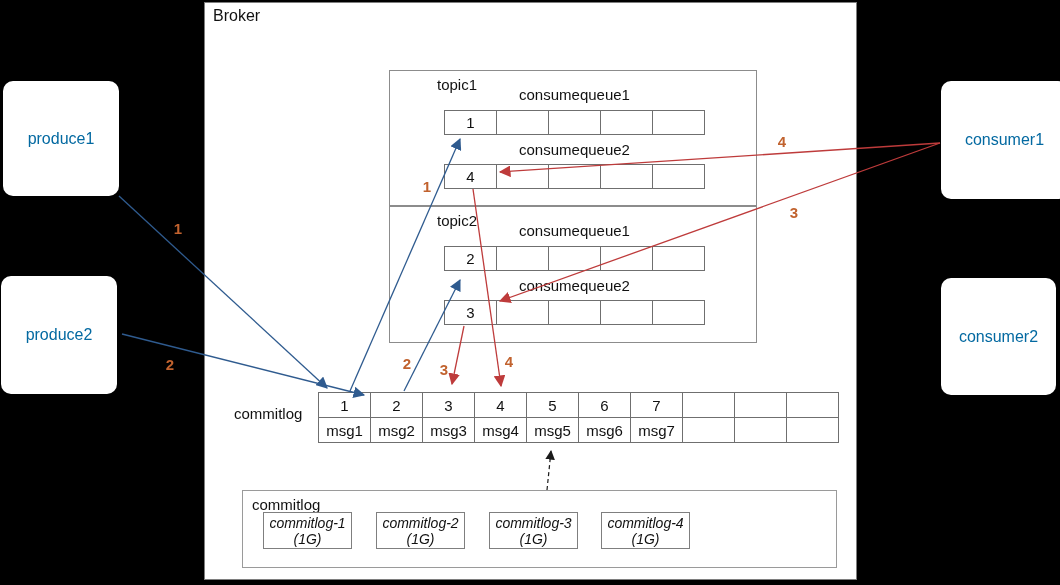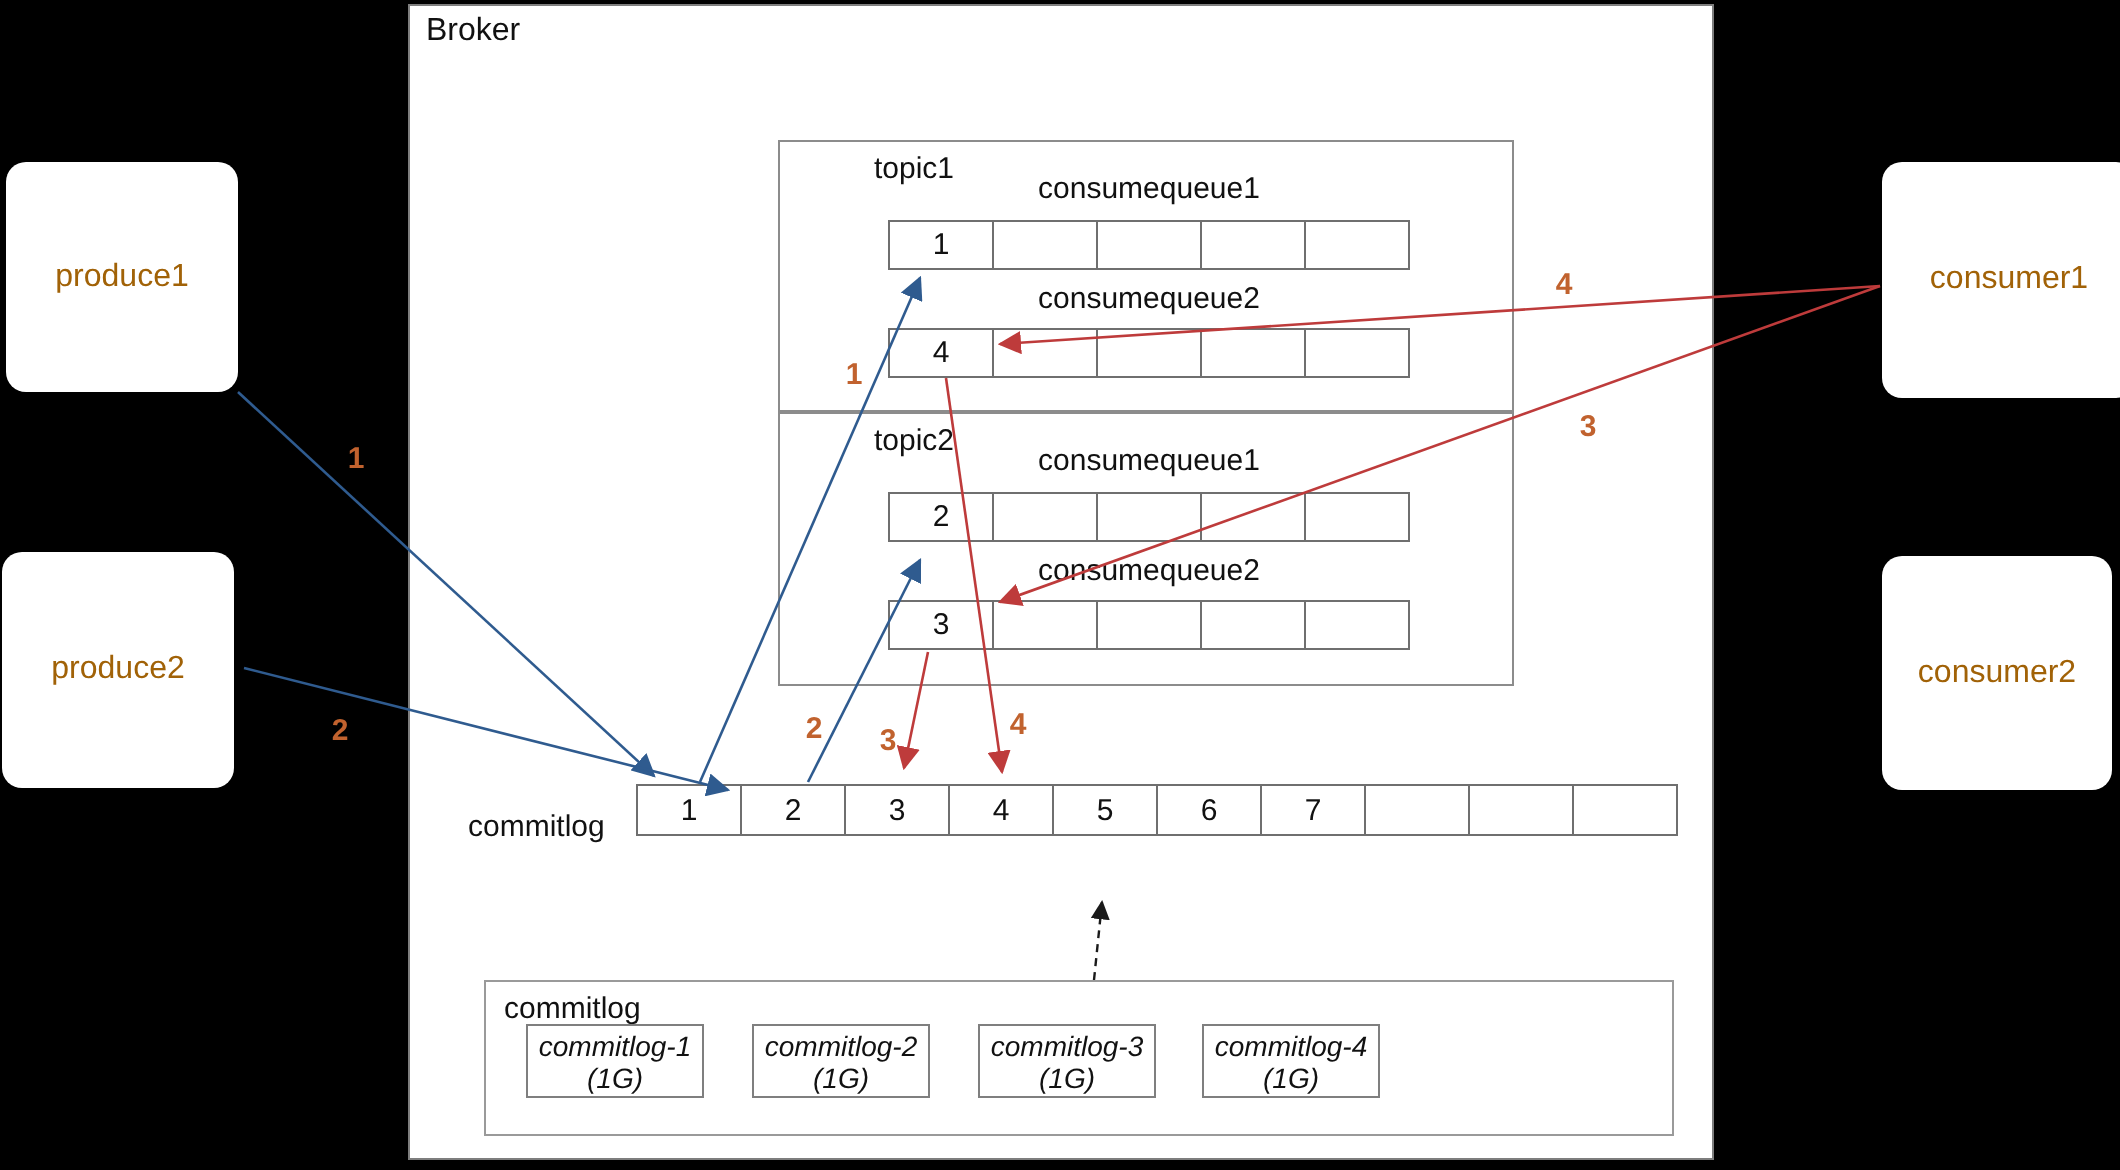--- a/index.html
+++ b/index.html
@@ -1,20 +1,20 @@
 <!DOCTYPE html>
 <html><head>
 <meta charset="utf-8">
 <style>
   html,body{margin:0;padding:0;background:#000;}
   #stage{position:relative;width:1060px;height:585px;background:#000;overflow:hidden;
          font-family:"Liberation Sans","DejaVu Sans",sans-serif;color:#111;}
   .abs{position:absolute;box-sizing:border-box;}
   .node{background:#fff;border-radius:10px;display:flex;align-items:center;justify-content:center;
-        font-size:16px;color:#a16207;}
+        font-size:16px;color:#0369a1;}
   #broker{left:204px;top:2px;width:653px;height:578px;background:#fff;border:1px solid #7e7e7e;}
   .broker-title{left:213px;top:7px;font-size:16px;}
   .topic-box{left:389px;width:368px;border:1px solid #8c8c8c;background:#fff;}
   #topic1{top:70px;height:136px;}
   #topic2{top:206px;height:137px;}
   .topic-title{position:absolute;left:8px;top:5px;font-size:15px;margin-left:39px;}
   .q-label{position:absolute;left:54px;width:261px;text-align:center;font-size:15px;}
   .q-row{position:absolute;left:54px;display:flex;}
   .q1-label{top:15px}.q1-row{top:39px}.q2-label{top:70px}.q2-row{top:93px}
   .qcell{width:53px;height:25px;border:1px solid #6f6f6f;margin-left:-1px;box-sizing:border-box;
@@ -104,20 +104,32 @@
       <div class="tcell">2</div>
       <div class="tcell">3</div>
       <div class="tcell">4</div>
       <div class="tcell">5</div>
       <div class="tcell">6</div>
       <div class="tcell">7</div>
       <div class="tcell"></div>
       <div class="tcell"></div>
       <div class="tcell"></div>
     </div>
+    <div class="trow">
+      <div class="tcell">msg1</div>
+      <div class="tcell">msg2</div>
+      <div class="tcell">msg3</div>
+      <div class="tcell">msg4</div>
+      <div class="tcell">msg5</div>
+      <div class="tcell">msg6</div>
+      <div class="tcell">msg7</div>
+      <div class="tcell"></div>
+      <div class="tcell"></div>
+      <div class="tcell"></div>
+    </div>
   </div>
 
   <div id="files-box" class="abs">
     <div class="files-title">commitlog</div>
     <div id="file-1" class="file-box">
       <span>commitlog-1</span>
       <span>(1G)</span>
     </div>
     <div id="file-2" class="file-box">
       <span>commitlog-2</span>

